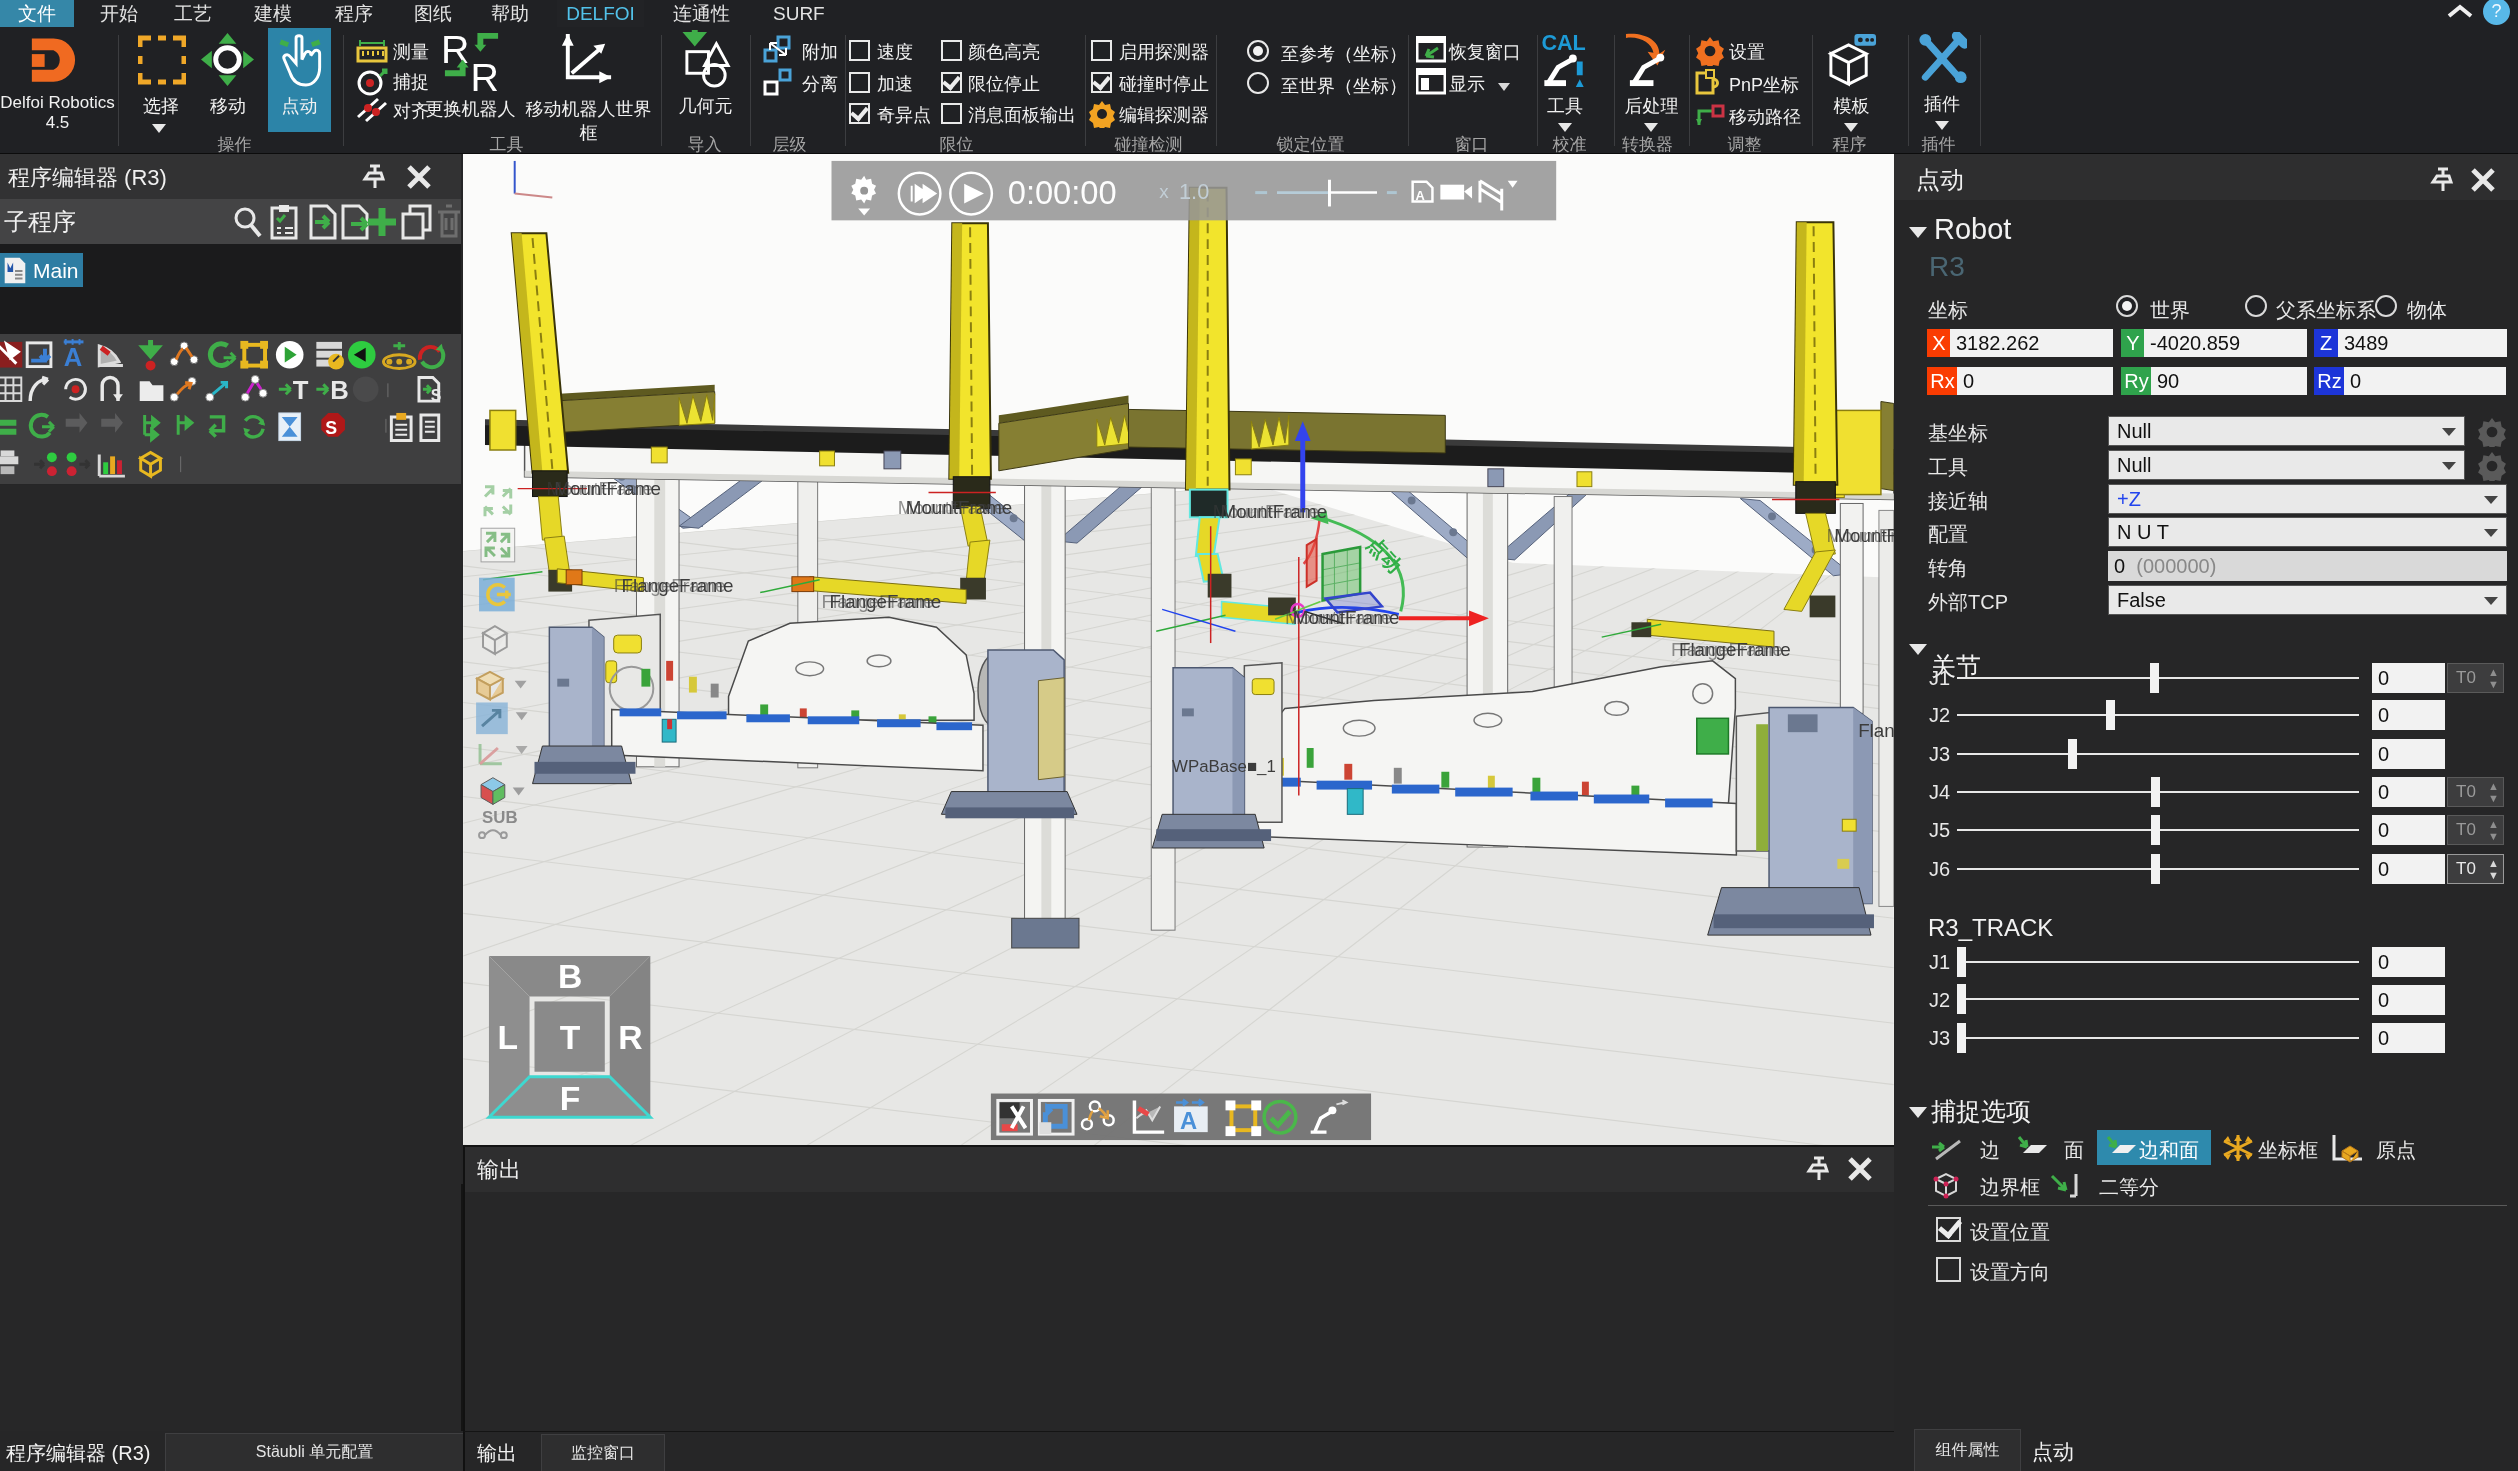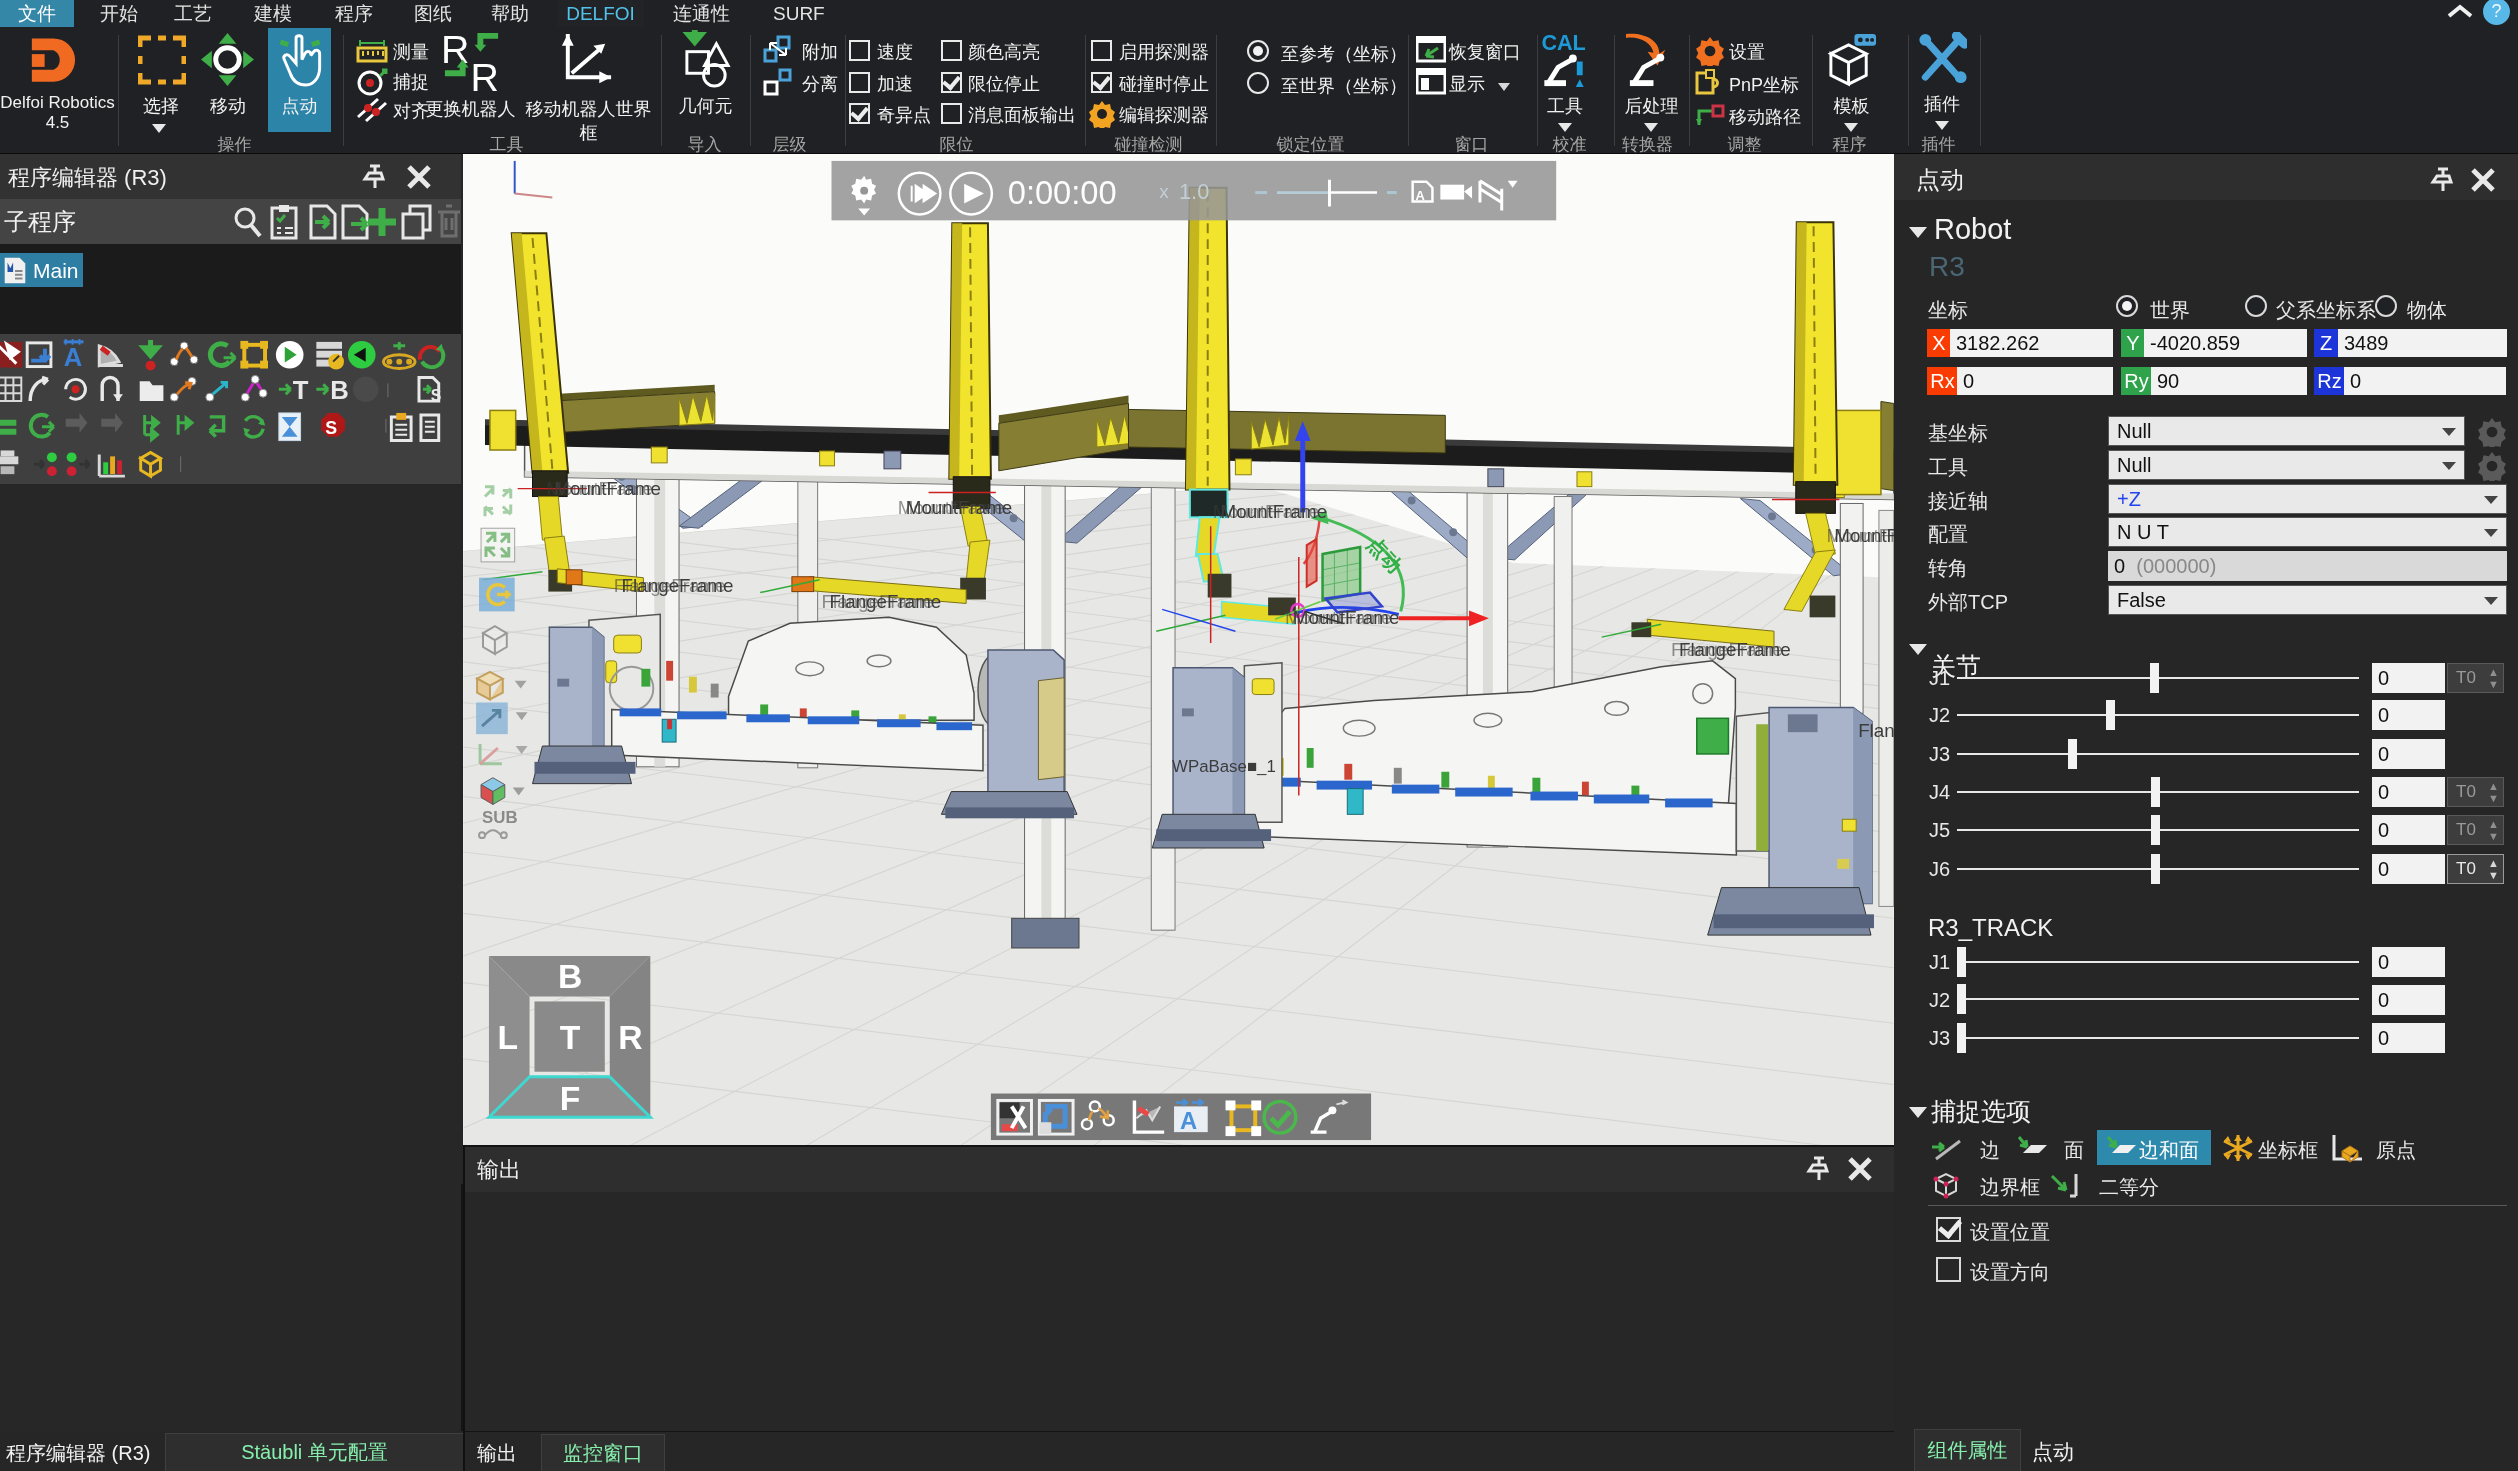--- a/index.html
+++ b/index.html
@@ -36,21 +36,21 @@
   .axlbl { position:absolute; width:24px; height:28px; color:#fff; font-size:20px; text-align:center; line-height:28px; }
   .rplbl { position:absolute; color:#e8e8e8; font-size:20px; }
   .slider { position:absolute; height:2px; background:#e8e8e8; }
   .sthumb { position:absolute; width:9px; height:30px; background:#f2f2f2; top:-14px; }
   .jval { position:absolute; width:73px; height:30px; background:#f2f2f2; color:#111; font-size:20px; line-height:30px; padding-left:6px; }
   .t0 { position:absolute; width:57px; height:30px; background:#3d3d3e; border:1px solid #5a5a5a; color:#9a9a9a; font-size:17px; line-height:28px; padding-left:8px; }
   .t0 .sp { position:absolute; right:4px; top:2px; color:#8f8f8f; font-size:11px; line-height:12px; }
   .cb2 { position:absolute; width:25px; height:25px; border:2px solid #dadada; background:transparent; }
   .cb2.chk::after { content:""; position:absolute; left:5px; top:-3px; width:9px; height:16px;
      border:solid #ededed; border-width:0 5px 5px 0; transform:rotate(40deg); }
-  .tabbox { position:absolute; background:#2e2e2f; border:1px solid #3f3f41; border-bottom:none; color:#86efac; font-size:20px; text-align:center; }
+  .tabbox { position:absolute; background:#2e2e2f; border:1px solid #3f3f41; border-bottom:none; color:#e5e5e5; font-size:16px; text-align:center; }
   .tabact { position:absolute; color:#f2f2f2; font-size:20px; }
 </style>
 </head>
 <body>
 <div id="stage">
   <div id="menubar">
     <div class="mitem" style="left:0;width:74px;background:#3587a8;text-align:center;color:#ffffff;">文件</div>
     <div class="mitem" style="left:100px;width:42px;">开始</div>
     <div class="mitem" style="left:174px;width:42px;">工艺</div>
     <div class="mitem" style="left:254px;width:42px;">建模</div>

